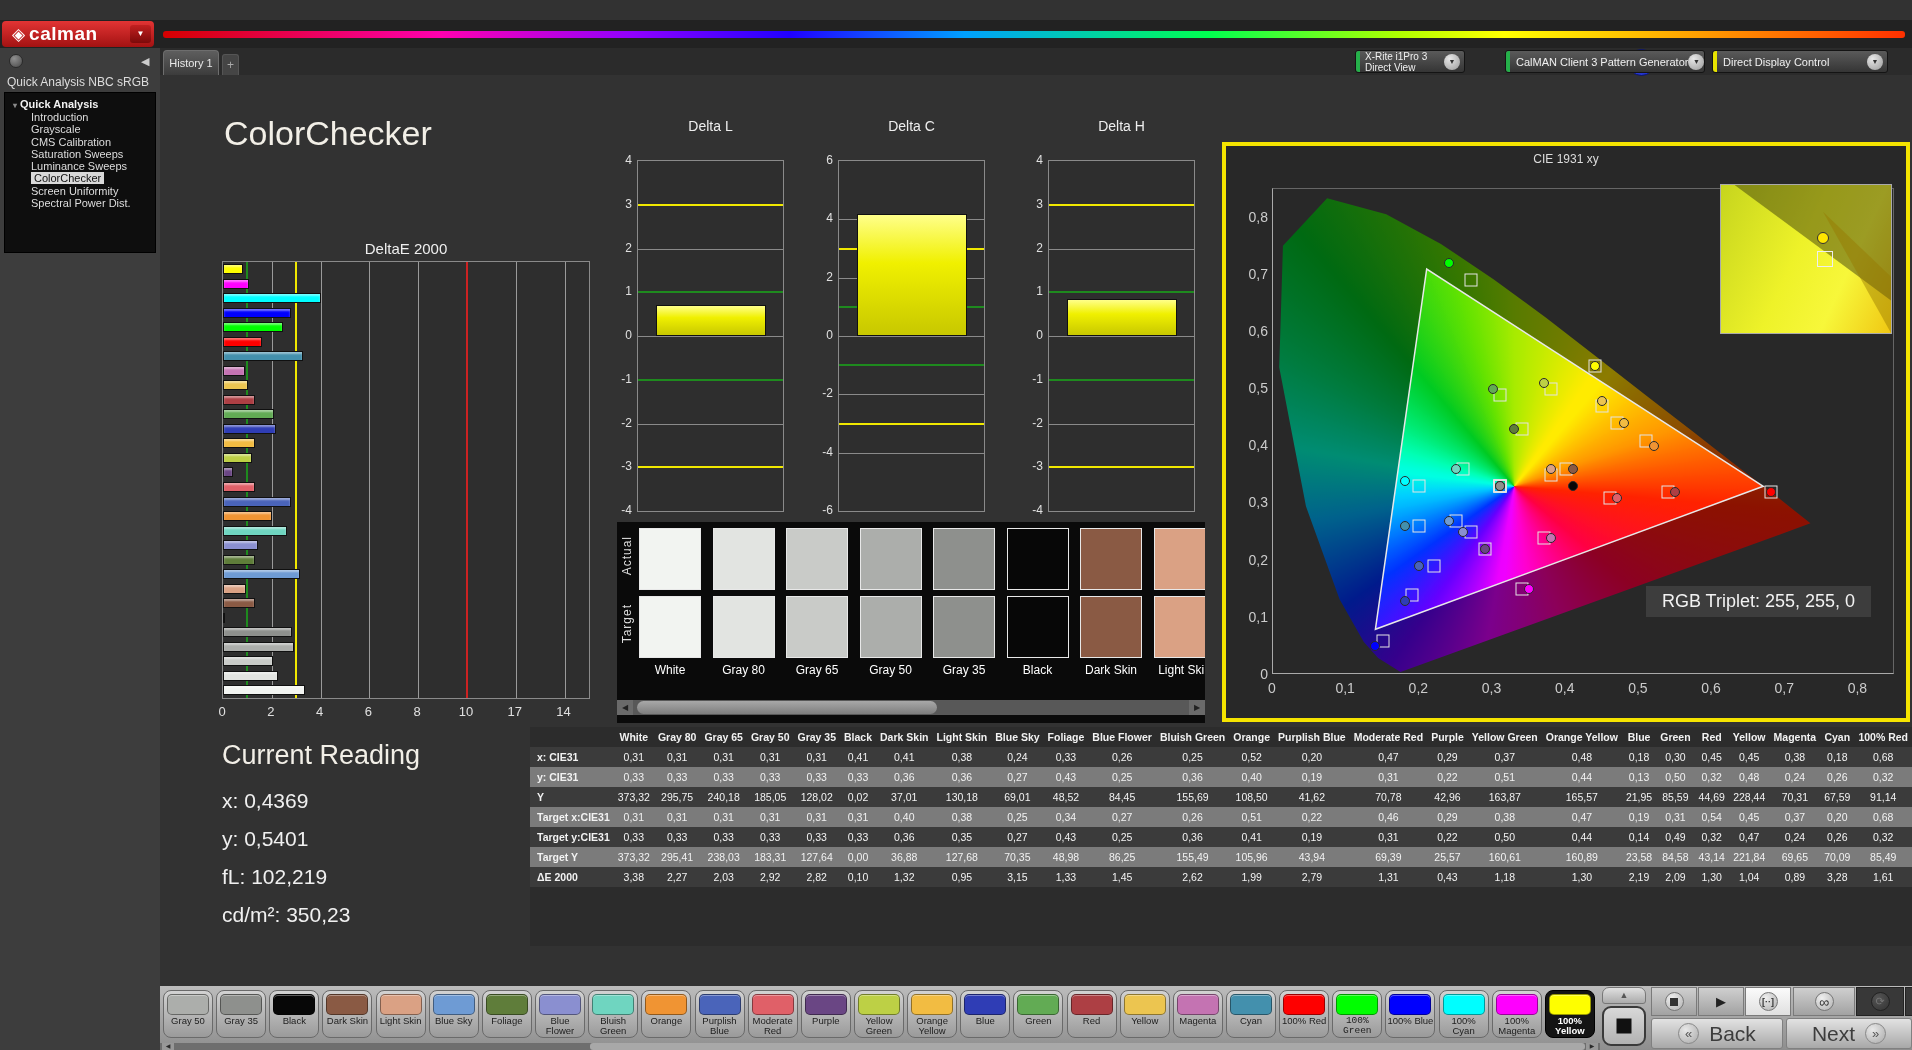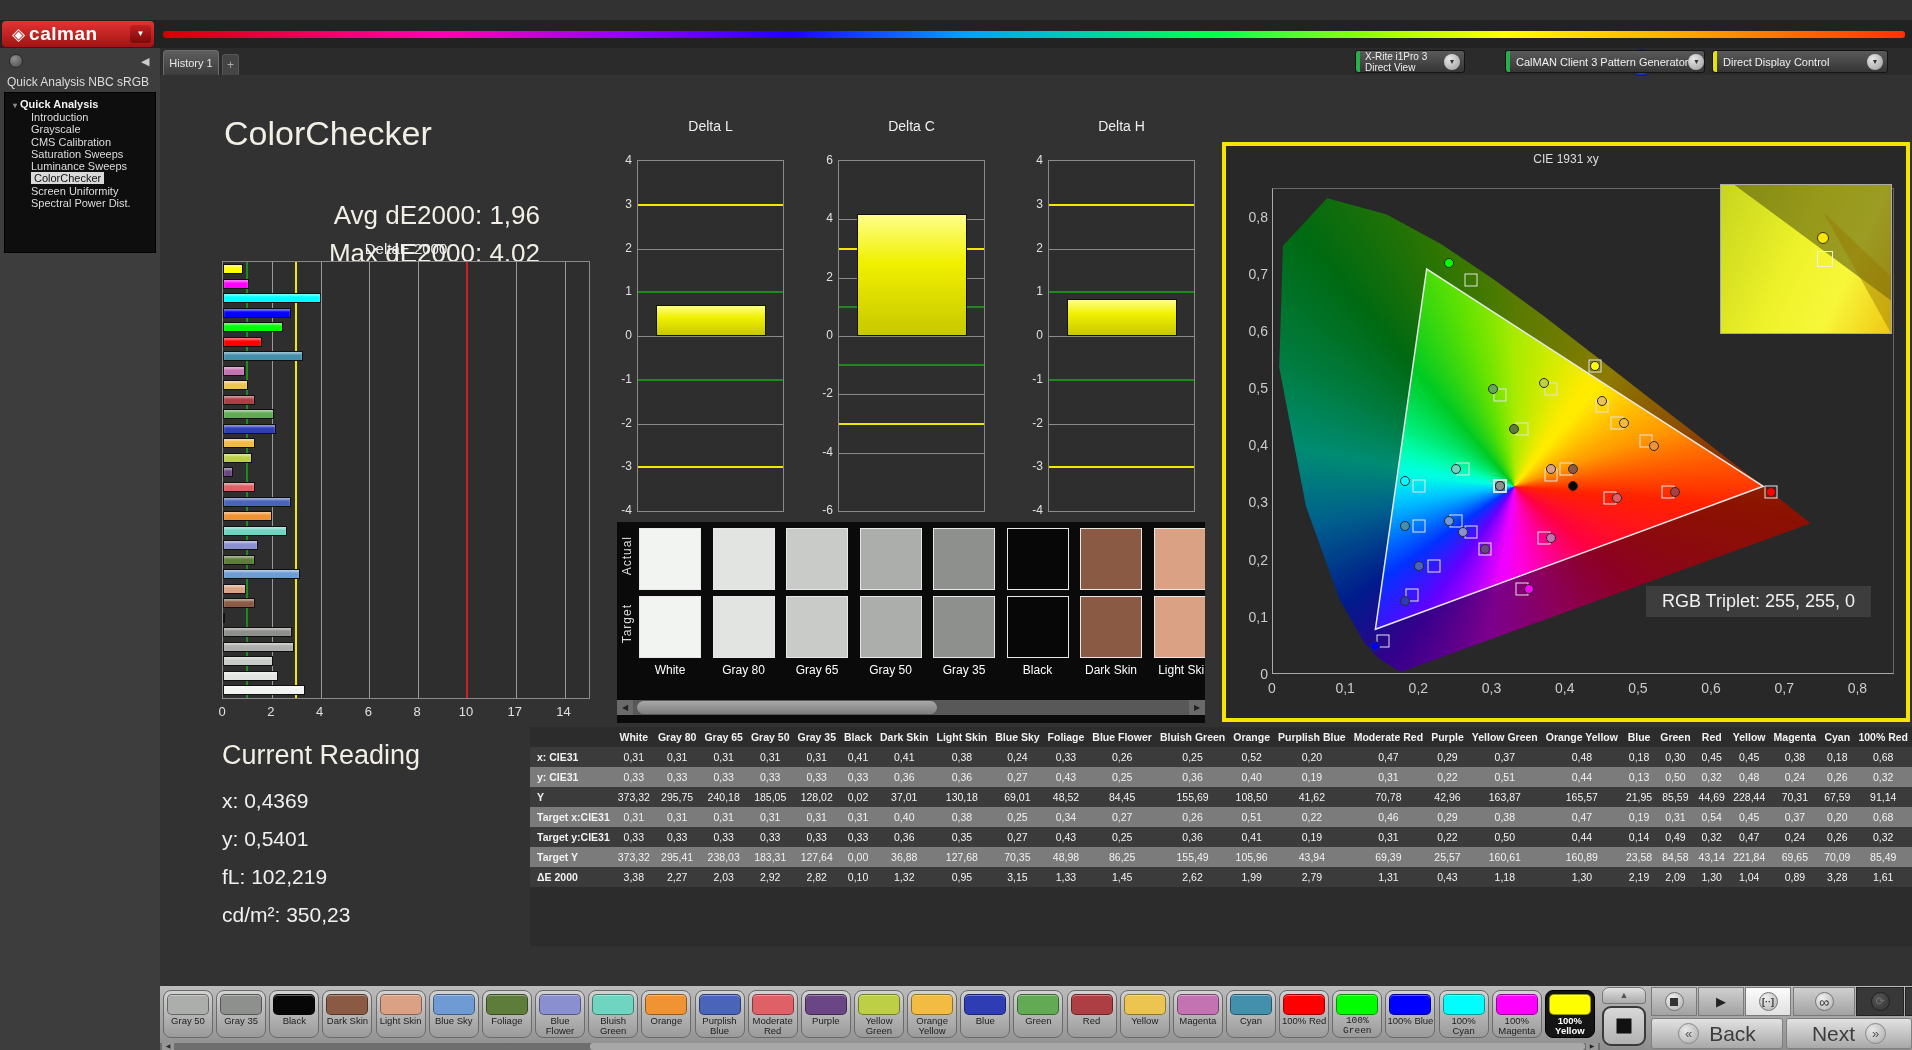--- a/index.html
+++ b/index.html
@@ -209,24 +209,20 @@
           <div class="tree-item"><span>Saturation Sweeps</span></div>
           <div class="tree-item"><span>Luminance Sweeps</span></div>
           <div class="tree-item"><span class="sel">ColorChecker</span></div>
           <div class="tree-item"><span>Screen Uniformity</span></div>
           <div class="tree-item"><span>Spectral Power Dist.</span></div>
         </div>
     </div>
   </div>
 
   <div class="heading">ColorChecker</div>
-  <div class="summary">
-    <div>Avg dE2000: 1,96</div>
-    <div>Max dE2000: 4,02</div>
-  </div>
 
   <div class="de-title">DeltaE 2000</div>
   <div class="de-plot" id="de-plot">
       <div class="grid-v" style="left: 48.8px;"></div>
       <div class="grid-v" style="left: 97.6px;"></div>
       <div class="grid-v" style="left: 146.4px;"></div>
       <div class="grid-v" style="left: 195.2px;"></div>
       <div class="grid-v" style="left: 244px;"></div>
       <div class="grid-v" style="left: 292.8px;"></div>
       <div class="grid-v" style="left: 341.6px;"></div>

